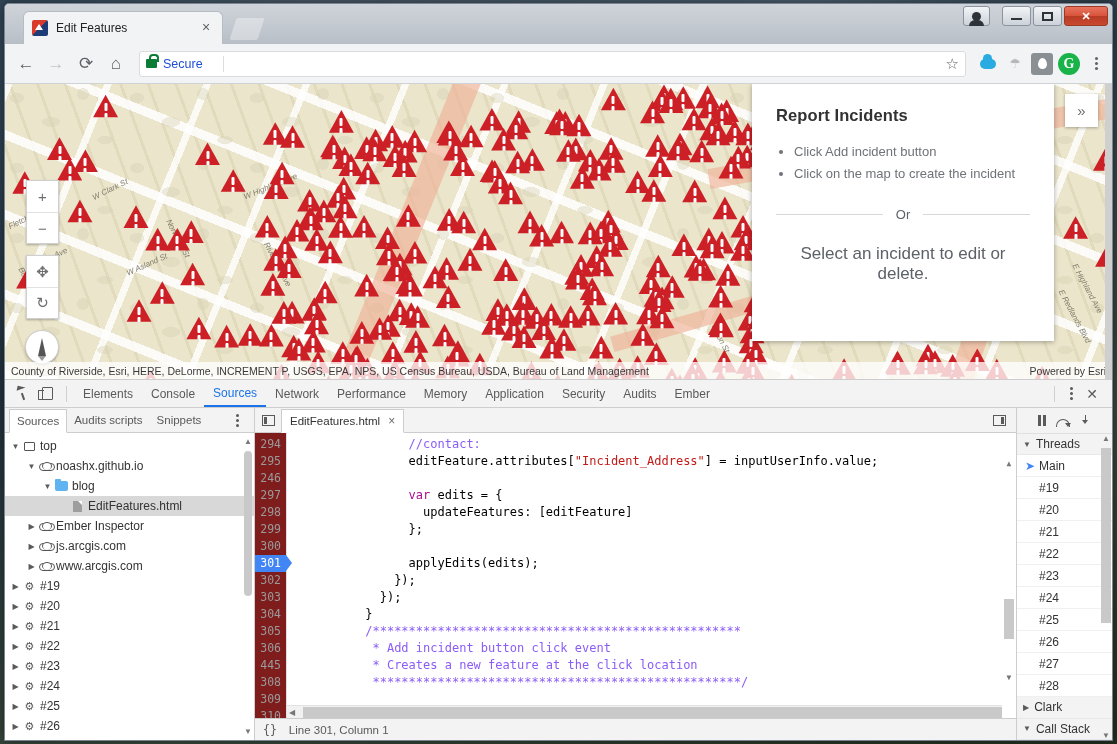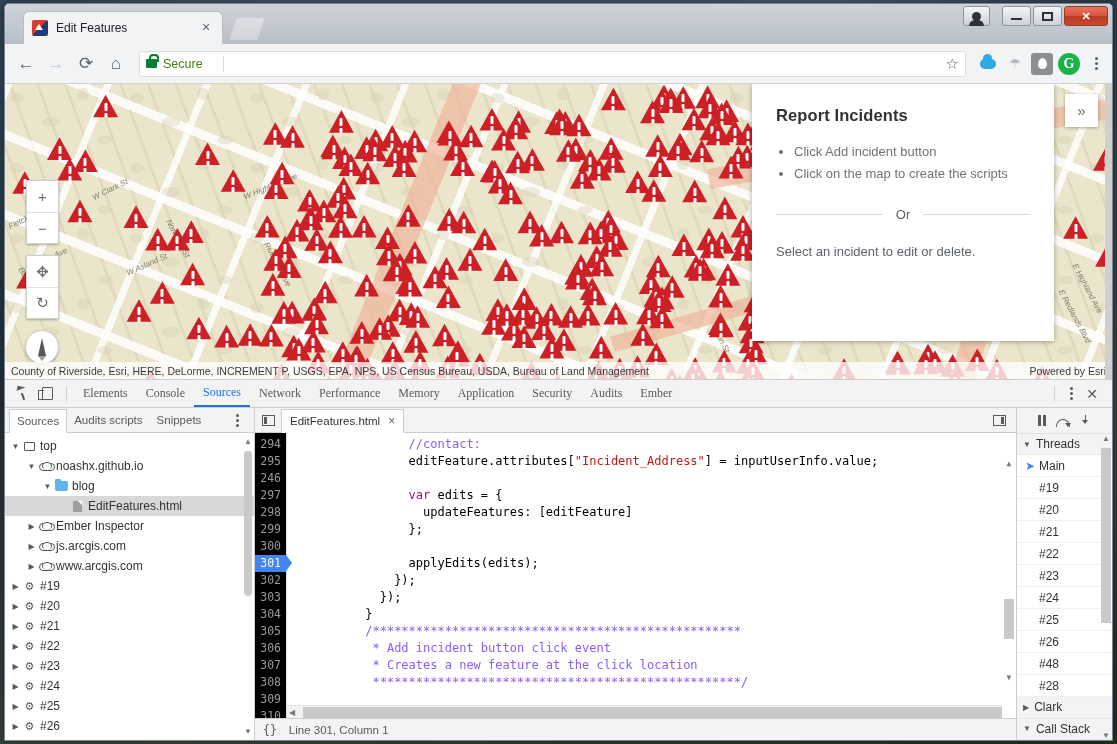--- a/index.html
+++ b/index.html
@@ -111,21 +111,21 @@
     flex: 1; height: 26px; margin: 0 6px 0 8px;
     background: #fff; border: 1px solid #dadce0; border-radius: 3px;
     display: flex; align-items: center; padding: 0 6px;
     font-size: 12.5px;
   }
   .lock { width: 11px; height: 9px; background: #0b7c36; border-radius: 1px; position: relative; margin-right: 6px; flex:0 0 11px;}
   .lock::before {
     content:""; position:absolute; left:2.5px; top:-5px; width:6px; height:6px;
     border: 2px solid #0b7c36; border-bottom: none; border-radius: 4px 4px 0 0;
   }
-  .secure-label { color: #4d7c0f; font-size: 12.5px; margin-right: 20px; }
+  .secure-label { color: #1d4ed8; font-size: 12.5px; margin-right: 20px; }
   .omni-sep { width:1px; height:16px; background:#dadce0; margin-right: 8px;}
   .url { color: #202124; font-size: 12.5px; }
   .url .dim { color: #5f6368; }
   .star { color:#5f6368; font-size: 15px; margin-left:auto; padding-left:6px;}
   .exticon { width: 22px; height: 22px; margin-left: 5px; border-radius: 3px; display:flex;align-items:center;justify-content:center;}
   .ext-cloud { position:relative; }
   .ext-cloud span { display:block;width:16px;height:10px;background:#29aae1;border-radius:7px; position:relative;}
   .ext-cloud span::before{content:"";position:absolute;left:3px;top:-5px;width:9px;height:9px;border-radius:50%;background:#29aae1;}
   .ext-gray { opacity:.45; color:#6b7075; font-size:13px;}
   .ext-dark { background:#8a8f94; }
@@ -199,21 +199,21 @@
   .reportcard li { color:#6e7378; font-size: 13px; line-height: 22px; }
   .addbtn {
     margin-top: 20px; width: 100%; height: 33px;
     border: 1px solid #0079c1; background:#fff; color:#0079c1;
     font-size: 14.5px; font-family:"Liberation Sans",sans-serif; cursor:pointer;
     display:flex; align-items:center; justify-content:center;
   }
   .ordiv { display:flex; align-items:center; margin-top: 22px; color:#5d6268; font-size:13px; }
   .ordiv::before, .ordiv::after { content:""; flex:1; height:1px; background:#d8d8d8; }
   .ordiv span { padding: 0 13px; }
-  .selecttext { text-align:left; color:#5d6268; font-size:13px; margin-top: 22px; }
+  .selecttext { text-align:center; color:#5d6268; font-size:17px; margin-top: 22px; }
   .expandbtn {
     position:absolute; left: 1060px; top: 10px; width:33px;height:33px;
     background:#fff; box-shadow:0 1px 3px rgba(0,0,0,.3);
     display:flex;align-items:center;justify-content:center;color:#6e6e6e;font-size:15px;
     z-index: 8; cursor:pointer;
   }
   .attrib {
     position:absolute; left:0; right:0; bottom:0; height:17px;
     background: rgba(255,255,255,.78);
     display:flex; align-items:center; justify-content:space-between;
@@ -235,21 +235,21 @@
   .dt-iconbtn { width:24px;height:24px;display:flex;align-items:center;justify-content:center;cursor:pointer;color:#5a5a5a;}
   .ic-inspect { width:12px;height:13px; position:relative;}
   .ic-inspect::before{content:"";position:absolute;left:0;top:0;width:0;height:0;
     border-left:8px solid #5a5a5a;border-bottom:5px solid transparent;border-right:4px solid transparent; transform:rotate(12deg);}
   .ic-inspect::after{content:"";position:absolute;left:5px;top:6px;width:2px;height:7px;background:#5a5a5a;transform:rotate(-20deg);}
   .ic-device { width:11px;height:13px;border:1.6px solid #5a5a5a;border-radius:1px; position:relative;}
   .ic-device::after{content:"";position:absolute;left:-5px;top:2px;width:5px;height:8px;border:1.6px solid #5a5a5a;border-right:none;border-radius:1px 0 0 1px;}
   .dt-divider { width:1px;height:16px;background:#d0d0d0;margin:0 7px;}
   .dt-tab {
     padding: 0 9px; height: 27px; display:flex;align-items:center;
-    font-size:12px; color:#5a5a5a; cursor:pointer; white-space:nowrap;font-family:Liberation Serif, serif;
+    font-size:12px; color:#5a5a5a; cursor:pointer; white-space:nowrap;
   }
   .dt-tab.active { color:#1a73e8; border-bottom:2px solid #1a73e8; }
   .dt-tabbar-right { margin-left:auto; display:flex; align-items:center; padding-right:8px; }
   .dt-kebab { display:flex;flex-direction:column;gap:2px;align-items:center; width:18px;}
   .dt-kebab i { width:3px;height:3px;border-radius:50%;background:#5a5a5a;display:block;}
   .dt-close { width:24px;text-align:center;color:#5a5a5a;font-size:14px;cursor:pointer;}
 
   .dt-body { flex:1; display:flex; min-height:0; }
 
   
@@ -283,21 +283,21 @@
   .panelbtn { width:26px;height:24px;display:flex;align-items:center;justify-content:center;cursor:pointer;}
   .ic-panel { width:13px;height:11px;border:1.4px solid #5a5a5a; position:relative;}
   .ic-panel::before{content:"";position:absolute;left:1px;top:1px;bottom:1px;width:3px;background:#5a5a5a;}
   .src-tab { height:24px; display:flex;align-items:center; padding:0 8px; font-size:11.5px; color:#333;
              background:#fff; border:1px solid #cdcdcd; border-bottom-color:#fff; margin-bottom:-1px; cursor:pointer;}
   .src-tab .x { margin-left:8px; color:#6a6a6a; font-size:12px;}
   .src-tabbar-right { margin-left:auto; display:flex;align-items:center;padding-right:4px;}
 
   .editor { flex:1; position:relative; overflow:hidden; display:flex; background:#fff;
             font-family:"DejaVu Sans Mono","Liberation Mono",monospace; font-size:12px; }
-  .gutter { width:32px; flex:0 0 32px; background:#000000; border-right:1px solid #e0e0e0; padding-top:3px; text-align:right; }
+  .gutter { width:32px; flex:0 0 32px; background:#7f1d1d; border-right:1px solid #e0e0e0; padding-top:3px; text-align:right; }
   .gline { height:17px; line-height:17px; padding-right:5px; color:#9a9a9a; font-size:11.5px;}
   .gline.bp { background:#4285f4; color:#fff; position:relative; }
   .gline.bp::after {
     content:""; position:absolute; right:-6px; top:0; width:0;height:0;
     border-top:8.5px solid transparent; border-bottom:8.5px solid transparent; border-left:6px solid #4285f4;
   }
   .code { flex:1; padding-top:3px; overflow:hidden; white-space:pre; position:relative; padding-left:6px;}
   .cline { height:17px; line-height:17px; color:#000; }
   .k-kw { color:#aa0d91; }
   .k-str { color:#c41a16; }
@@ -1221,21 +1221,21 @@
           </div>
         <div class="mtgroup">
           <div class="mtbtn">⌂</div>
         </div>
       </div>
 
       <div class="reportcard">
         <h2>Report Incidents</h2>
         <ul>
           <li>Click Add incident button</li>
-          <li>Click on the map to create the scripts</li>
+          <li>Click on the map to create the incident</li>
         </ul>
         <div class="ordiv">
             <span>Or</span>
           </div>
         <div class="selecttext">Select an incident to edit or delete.</div>
       </div>
       <div class="expandbtn">»</div>
 
       <div class="attrib">
         <span>County of Riverside, Esri, HERE, DeLorme, INCREMENT P, USGS, EPA, NPS, US Census Bureau, USDA, Bureau of Land Management</span>
@@ -1430,21 +1430,21 @@
                 <div class="gline">297</div>
                 <div class="gline">298</div>
                 <div class="gline">299</div>
                 <div class="gline">300</div>
                 <div class="gline bp">301</div>
                 <div class="gline">302</div>
                 <div class="gline">303</div>
                 <div class="gline">304</div>
                 <div class="gline">305</div>
                 <div class="gline">306</div>
-                <div class="gline">307</div>
+                <div class="gline">445</div>
                 <div class="gline">308</div>
                 <div class="gline">309</div>
                 <div class="gline">310</div>
               </div>
             <div class="code" id="codelines"><div class="cline"><span class="k-cm">                //contact:</span></div><div class="cline"><span>                editFeature.attributes[</span><span class="k-str">"Incident_Address"</span><span>] = inputUserInfo.value;</span></div><div class="cline"><span></span></div><div class="cline"><span>                </span><span class="k-kw">var</span><span> edits = {</span></div><div class="cline"><span>                  updateFeatures: [editFeature]</span></div><div class="cline"><span>                };</span></div><div class="cline"><span></span></div><div class="cline"><span>                applyEdits(edits);</span></div><div class="cline"><span>              });</span></div><div class="cline"><span>            });</span></div><div class="cline"><span>          }</span></div><div class="cline"><span class="k-cm">          /***************************************************</span></div><div class="cline"><span class="k-cm">           * Add incident button click event</span></div><div class="cline"><span class="k-cm">           * Creates a new feature at the click location</span></div><div class="cline"><span class="k-cm">           ***************************************************/</span></div><div class="cline"><span></span></div><div class="cline"><span>          on(dom.byId(</span><span class="k-str">"addFeature"</span><span>), </span><span class="k-str">"click"</span><span>, </span><span class="k-fn">function</span><span>() {</span></div></div>
 
             <div class="vscroll">
               <div class="varrow" style="top:0">▲</div>
               <div class="vthumb" style="top:140px;height:40px"></div>
               <div class="varrow" style="bottom:0">▼</div>
@@ -1514,21 +1514,21 @@
               <div class="thread-row">
                 <span class="pad"></span>
                 <span>#25</span>
               </div>
               <div class="thread-row">
                 <span class="pad"></span>
                 <span>#26</span>
               </div>
               <div class="thread-row">
                 <span class="pad"></span>
-                <span>#48</span>
+                <span>#27</span>
               </div>
               <div class="thread-row">
                 <span class="pad"></span>
                 <span>#28</span>
               </div>
             </div>
           <div class="dbg-sect">
             <span class="tw">▶</span>
             <span>Clark</span>
           </div>

